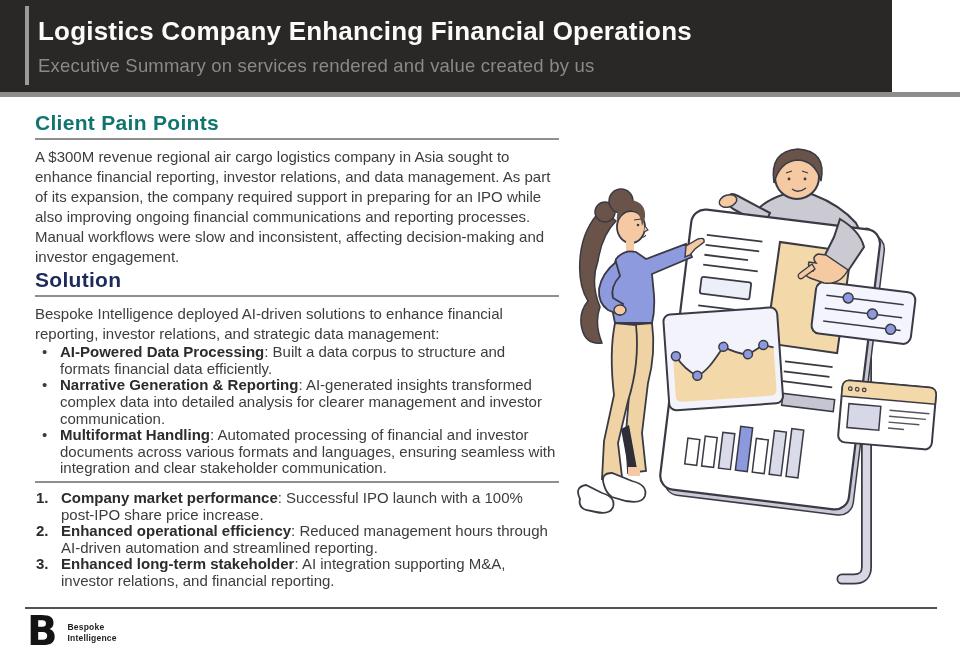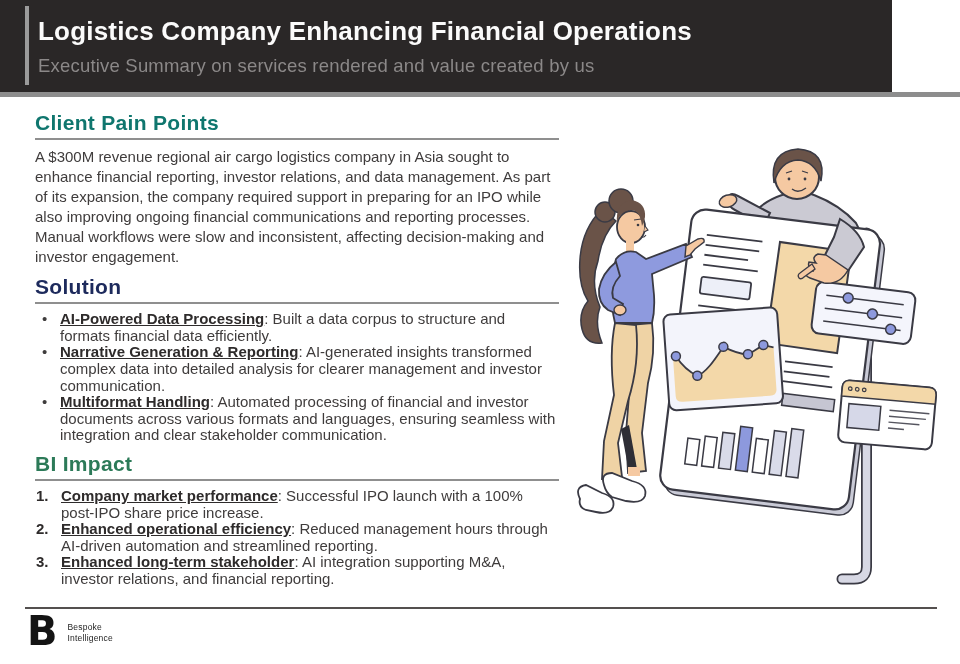--- a/index.html
+++ b/index.html
@@ -14,33 +14,33 @@
   .header-strip { position:absolute; top:92px; left:0; width:960px; height:5px; background:#8d8d8d; }
 
   
   .content { position:absolute; left:35px; top:111px; width:524px; color:#3f3c3c; }
   h2.sec { font-size:21px; font-weight:800; letter-spacing:0.3px; line-height:1.1; }
   .sec-rule { border:none; border-top:2px solid #8f8f8f; margin:4px 0 7px 0; }
   .pain-color { color:#0f766e; }
   .solution-color { color:#1d2a5c; }
   .impact-color { color:#2c7a58; }
   .body-text { font-size:15px; line-height:20px; letter-spacing:0px; }
-  .mt { margin-top:8px; }
-  b.term { color:#2e2b2b;text-decoration:underline; }
+  .mt { margin-top:1px; }
+  b.term { color:#2e2b2b; }
   ul.blist, ol.nlist { list-style:none; }
   ul.blist li { position:relative; padding-left:25px; font-size:15px; line-height:16.6px; }
   ul.blist .marker { position:absolute; left:7px; top:0; }
   ol.nlist li { position:relative; padding-left:26px; font-size:15px; line-height:16.6px; }
   ol.nlist .num { position:absolute; left:1px; top:0; font-weight:800; color:#2e2b2b; }
 
   
   .footer-rule { position:absolute; left:25px; top:607px; width:912px; border:none; border-top:2px solid #54504f; }
   .logo { position:absolute; left:27px; top:612px; display:flex; align-items:flex-start; }
   .logo-b { font-family:"DejaVu Sans", sans-serif; font-size:40px; font-weight:900; color:#141414; line-height:38px; }
-  .brand { margin-left:10px; margin-top:10px; font-size:8.5px; font-weight:400; color:#1d1d1d; line-height:1.35; letter-spacing:0.2px; }
+  .brand { margin-left:10px; margin-top:10px; font-size:8.5px; font-weight:700; color:#1d1d1d; line-height:1.35; letter-spacing:0.2px; }
 
   
   .illus { position:absolute; left:558px; top:133px; width:402px; height:472px; }
 </style>
 </head>
 <body>
 
 <div class="slide">
 
   <div class="header">
@@ -51,33 +51,33 @@
   <div class="header-strip"></div>
 
   <div class="content">
 
     <h2 class="sec pain-color">Client Pain Points</h2>
     <hr class="sec-rule">
     <p class="body-text">A $300M revenue regional air cargo logistics company in Asia sought to enhance financial reporting, investor relations, and data management. As part of its expansion, the company required support in preparing for an IPO while also improving ongoing financial communications and reporting processes. Manual workflows were slow and inconsistent, affecting decision-making and investor engagement.</p>
 
     <h2 class="sec solution-color mt">Solution</h2>
     <hr class="sec-rule">
+    <p class="body-text">Bespoke Intelligence deployed AI-driven solutions to enhance financial reporting, investor relations, and strategic data management:</p>
     <ul class="blist">
       <li>
         <span class="marker">•</span><b class="term">AI-Powered Data Processing</b><span>: Built a data corpus to structure and formats financial data efficiently.</span>
       </li>
       <li>
         <span class="marker">•</span><b class="term">Narrative Generation &amp; Reporting</b><span>: AI-generated insights transformed complex data into detailed analysis for clearer management and investor communication.</span>
       </li>
       <li>
         <span class="marker">•</span><b class="term">Multiformat Handling</b><span>: Automated processing of financial and investor documents across various formats and languages, ensuring seamless with integration and clear stakeholder communication.</span>
       </li>
     </ul>
 
-    <h2 class="sec impact-color mt">BI Impact</h2>
     <hr class="sec-rule">
     <ol class="nlist">
       <li>
         <span class="num">1.</span><b class="term">Company market performance</b><span>: Successful IPO launch with a 100% post-IPO share price increase.</span>
       </li>
       <li>
         <span class="num">2.</span><b class="term">Enhanced operational efficiency</b><span>: Reduced management hours through AI-driven automation and streamlined reporting.</span>
       </li>
       <li>
         <span class="num">3.</span><b class="term">Enhanced long-term stakeholder</b><span>: AI integration supporting M&amp;A, investor relations, and financial reporting.</span>

